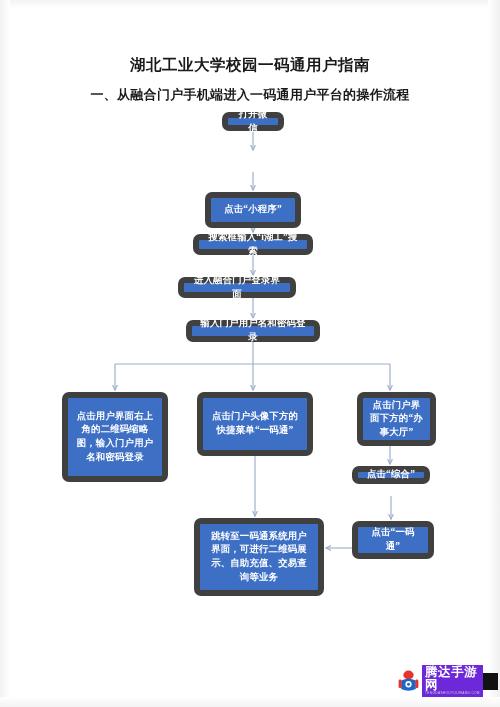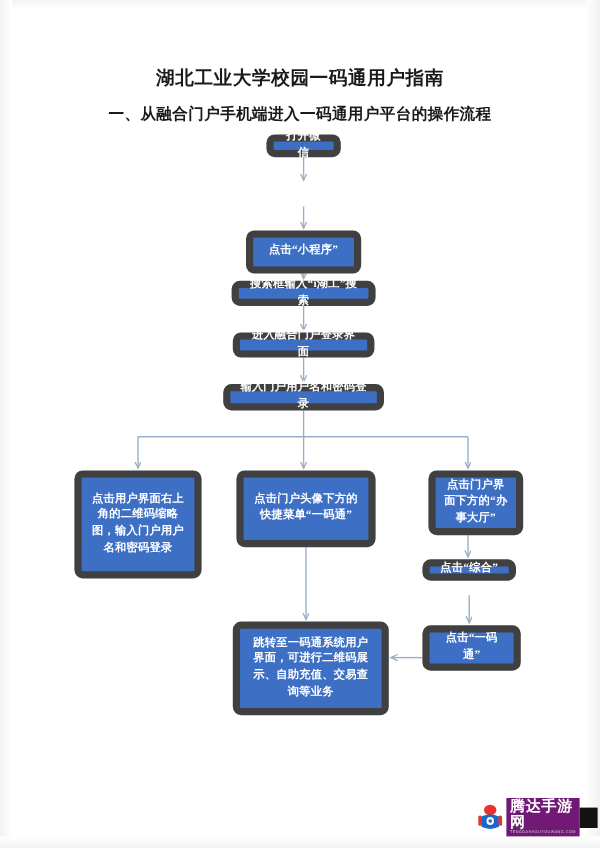--- a/index.html
+++ b/index.html
@@ -119,21 +119,21 @@
   #wm-logo {
     width: 21px; height: 23px;
     margin-right: 3px;
     flex: none;
     position: relative;
   }
   #wm-textwrap {
     display: flex;
     flex-direction: column;
     justify-content: flex-end;
-    background: #701a75;
+    background: #6d28d9;
     padding: 1px 3px 2px 3px;
   }
   #wm-text {
     color: #ffffff;
     font-size: 12.5px;
     font-weight: bold;
     letter-spacing: 0.6px;
     line-height: 1.05;
     font-family: "Liberation Sans", sans-serif;
   }
@@ -208,21 +208,21 @@
 
 
     <div class="node" style="left:205px; top:192px; width:96px; height:36px;">
       <span class="txt">点击“小程序”</span>
     </div>
 
     <div class="node" style="left:193px; top:234px; width:120px; height:21px;">
       <span class="txt">搜索框输入“i湖工”搜索</span>
     </div>
 
-    <div class="node" style="left:194px; top:277px; width:118px; height:21px;">
+    <div class="node" style="left:178px; top:277px; width:118px; height:21px;">
       <span class="txt">进入融合门户登录界面</span>
     </div>
 
     <div class="node" style="left:186px; top:320px; width:134px; height:22px;">
       <span class="txt">输入门户用户名和密码登录</span>
     </div>
 
     <div class="node" style="left:62px; top:392px; width:106px; height:90px;">
       <span class="txt">点击用户界面右上角的二维码缩略图，输入门户用户名和密码登录</span>
     </div>

